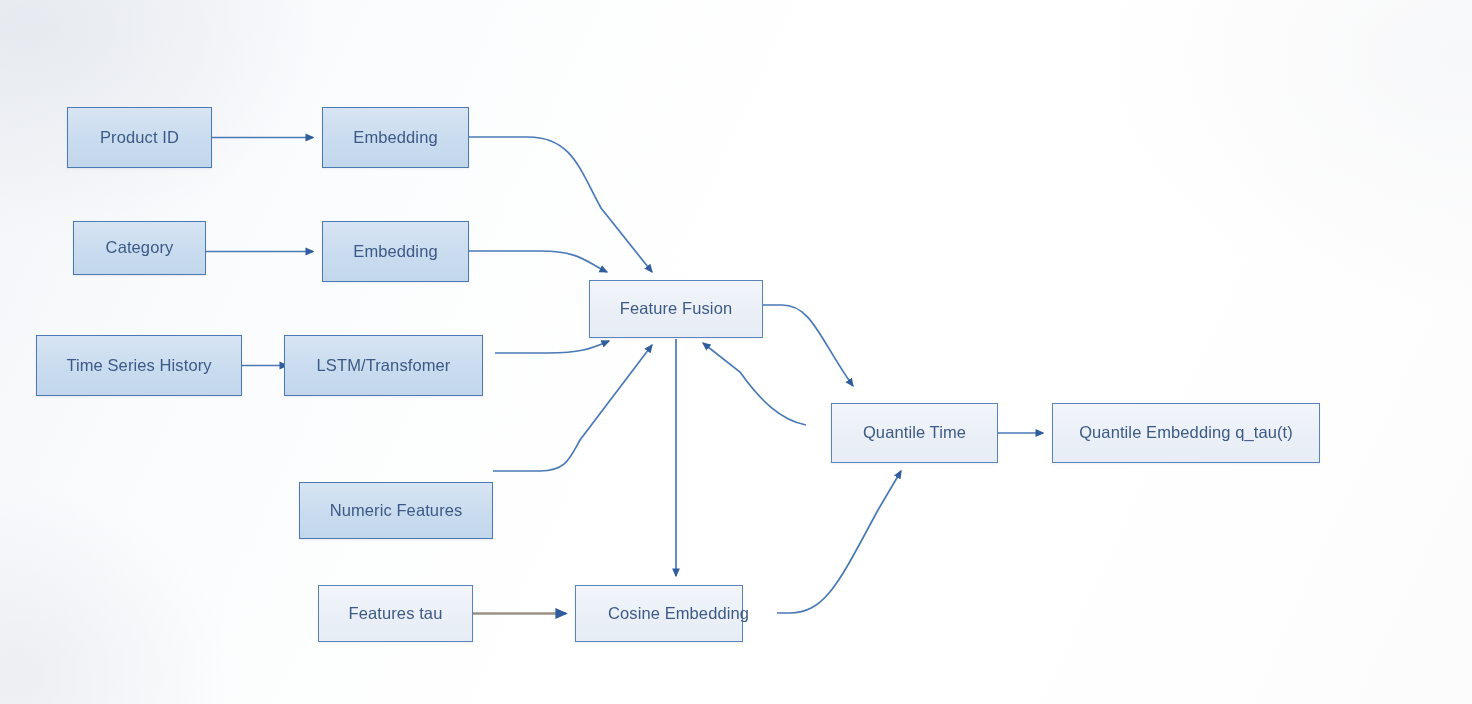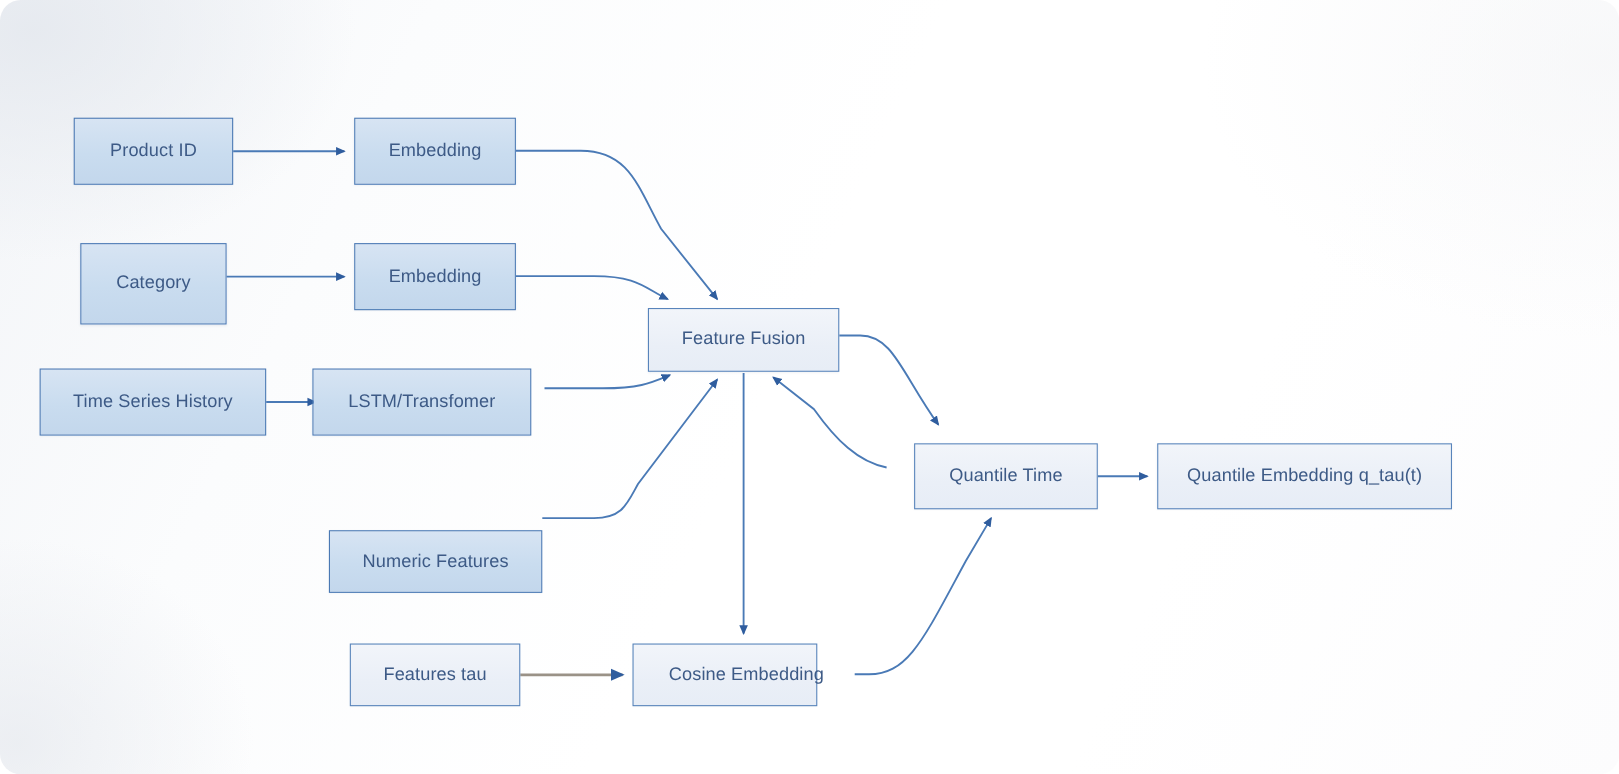--- a/index.html
+++ b/index.html
@@ -14,21 +14,20 @@
   #canvas {
     position: relative;
     width: 1472px;
     height: 704px;
     overflow: hidden;
     background:
       radial-gradient(ellipse 420px 300px at 2% 4%, rgba(228,232,238,0.85) 0%, rgba(255,255,255,0) 70%),
       radial-gradient(ellipse 300px 260px at 1% 96%, rgba(231,234,239,0.75) 0%, rgba(255,255,255,0) 72%),
       radial-gradient(ellipse 520px 360px at 99% 8%, rgba(243,244,246,0.6) 0%, rgba(255,255,255,0) 70%),
       linear-gradient(115deg, #f3f5f8 0%, #fbfcfd 22%, #ffffff 48%, #ffffff 72%, #fcfcfd 100%);
-    border-radius: 19px;
   }
   #edges {
     position: absolute;
     left: 0;
     top: 0;
     width: 1472px;
     height: 704px;
     pointer-events: none;
   }
   .node {
@@ -88,21 +87,21 @@
       </g>
   </svg>
 
   <div id="node-layer">
       <div class="node fill-strong" style="left: 67px; top: 107px; width: 145px; height: 61px;">
         <span class="node-label">Product ID</span>
       </div>
       <div class="node fill-strong" style="left: 322px; top: 107px; width: 147px; height: 61px;">
         <span class="node-label">Embedding</span>
       </div>
-      <div class="node fill-strong" style="left: 73px; top: 221px; width: 133px; height: 74px;">
+      <div class="node fill-strong" style="left: 73px; top: 221px; width: 133px; height: 54px;">
         <span class="node-label">Category</span>
       </div>
       <div class="node fill-strong" style="left: 322px; top: 221px; width: 147px; height: 61px;">
         <span class="node-label">Embedding</span>
       </div>
       <div class="node fill-strong" style="left: 36px; top: 335px; width: 206px; height: 61px;">
         <span class="node-label">Time Series History</span>
       </div>
       <div class="node fill-strong" style="left: 284px; top: 335px; width: 199px; height: 61px;">
         <span class="node-label">LSTM/Transfomer</span>

